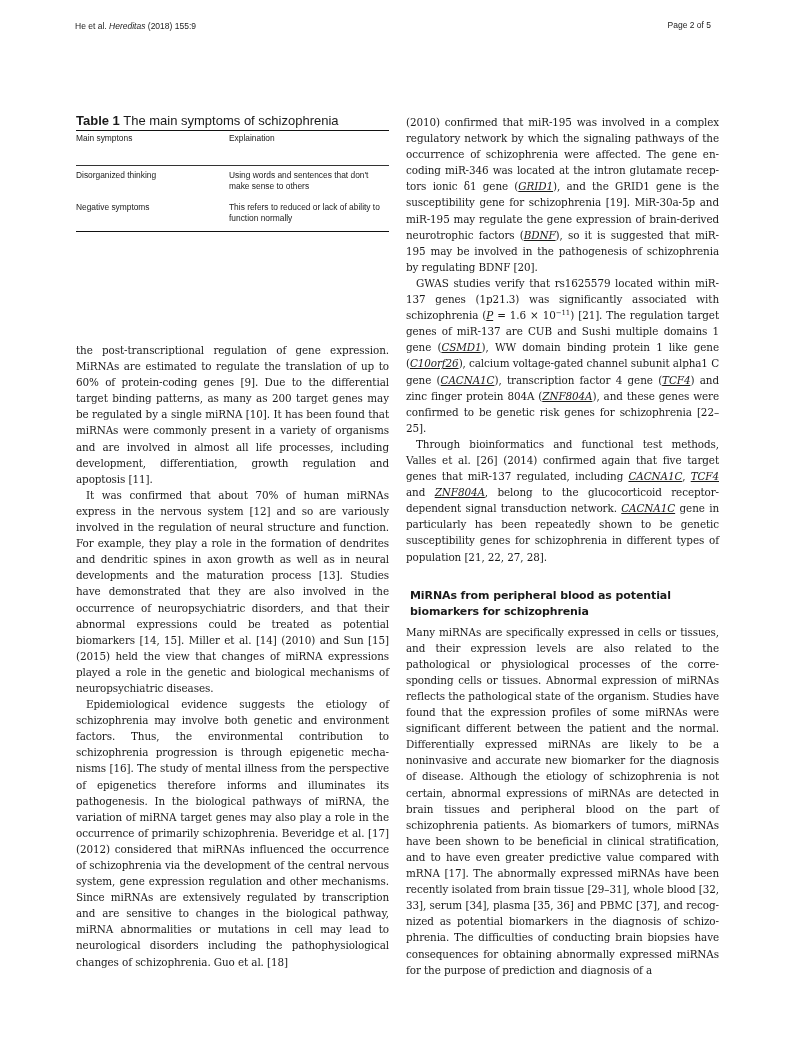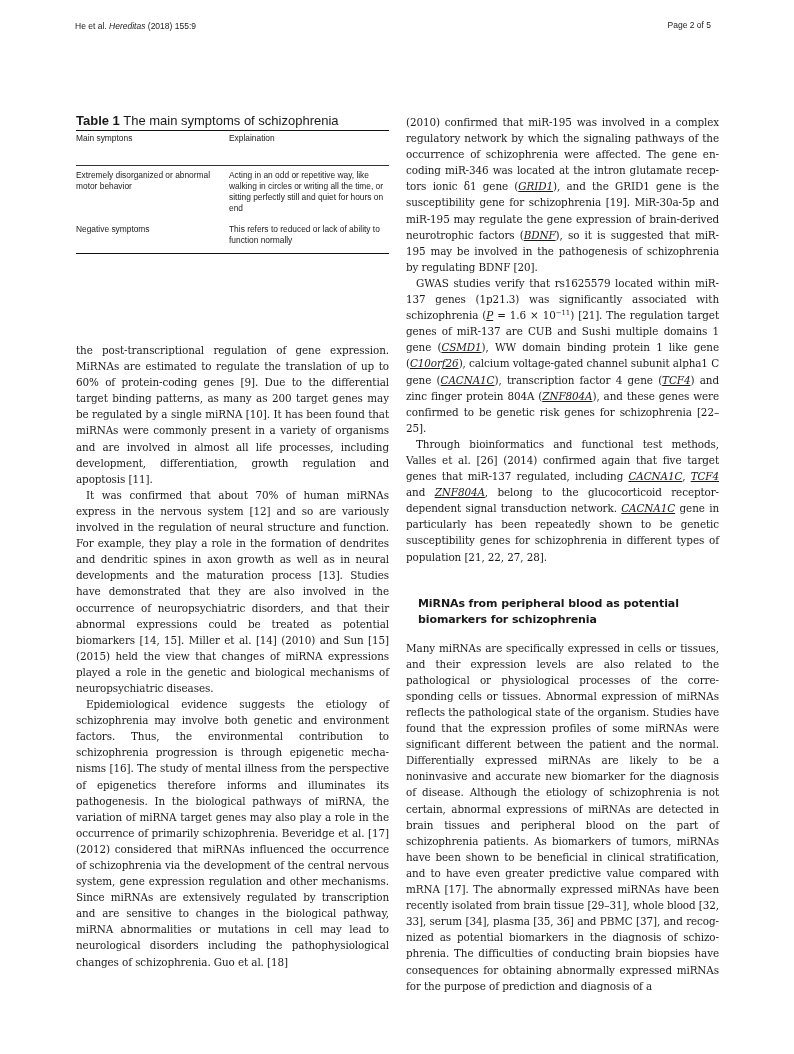--- a/index.html
+++ b/index.html
@@ -24,21 +24,21 @@
   table { border-collapse: collapse; width: 100%; font-size: 8.4px; line-height: 11px; }
   th { text-align: left; font-weight: normal; padding: 2px 0 21px 0; border-bottom: 0.8px solid #333; }
   td { vertical-align: top; padding: 4px 0 2px 0; }
   td.c1, th.c1 { width: 145px; padding-right: 8px; }
   tr.row td { padding-bottom: 6px; }
   .table-bottom { border-bottom: 1.5px solid #111; margin-top: 1px; }
 
   .left-text { position: absolute; top: 342px; left: 76px; width: 313px; }
 
   .section-heading { font-family: "DejaVu Sans", sans-serif; font-weight: bold; font-size: 11px;
-    line-height: 16px; margin: 12px; text-align: left; }
+    line-height: 16px; margin: 4px; text-align: left; }
   sup { font-size: 7px; line-height: 0; margin-top: 8px; }
 </style>
 </head>
 <body>
 
 <div class="header">
   <span class="left"><span>He et al.</span> <i>Hereditas</i> <span>(2018) 155:9</span></span>
   <span class="right">Page 2 of 5</span>
 </div>
 
@@ -49,22 +49,22 @@
   </div>
   <table>
     <thead>
       <tr>
         <th class="c1">Main symptons</th>
         <th>Explaination</th>
       </tr>
     </thead>
     <tbody>
       <tr class="row">
-        <td class="c1">Extremely disorganized or abnormal motor behavior</td>
-        <td>Acting in an odd or repetitive way, like walking in circles or writing all the time, or sitting perfectly still and quiet for hours on end</td>
+        <td class="c1">Disorganized thinking</td>
+        <td>Using words and sentences that don't make sense to others</td>
       </tr>
       <tr class="row">
         <td class="c1">Negative symptoms</td>
         <td>This refers to reduced or lack of ability to function normally</td>
       </tr>
     </tbody>
   </table>
   <div class="table-bottom"></div>
 </div>
 

